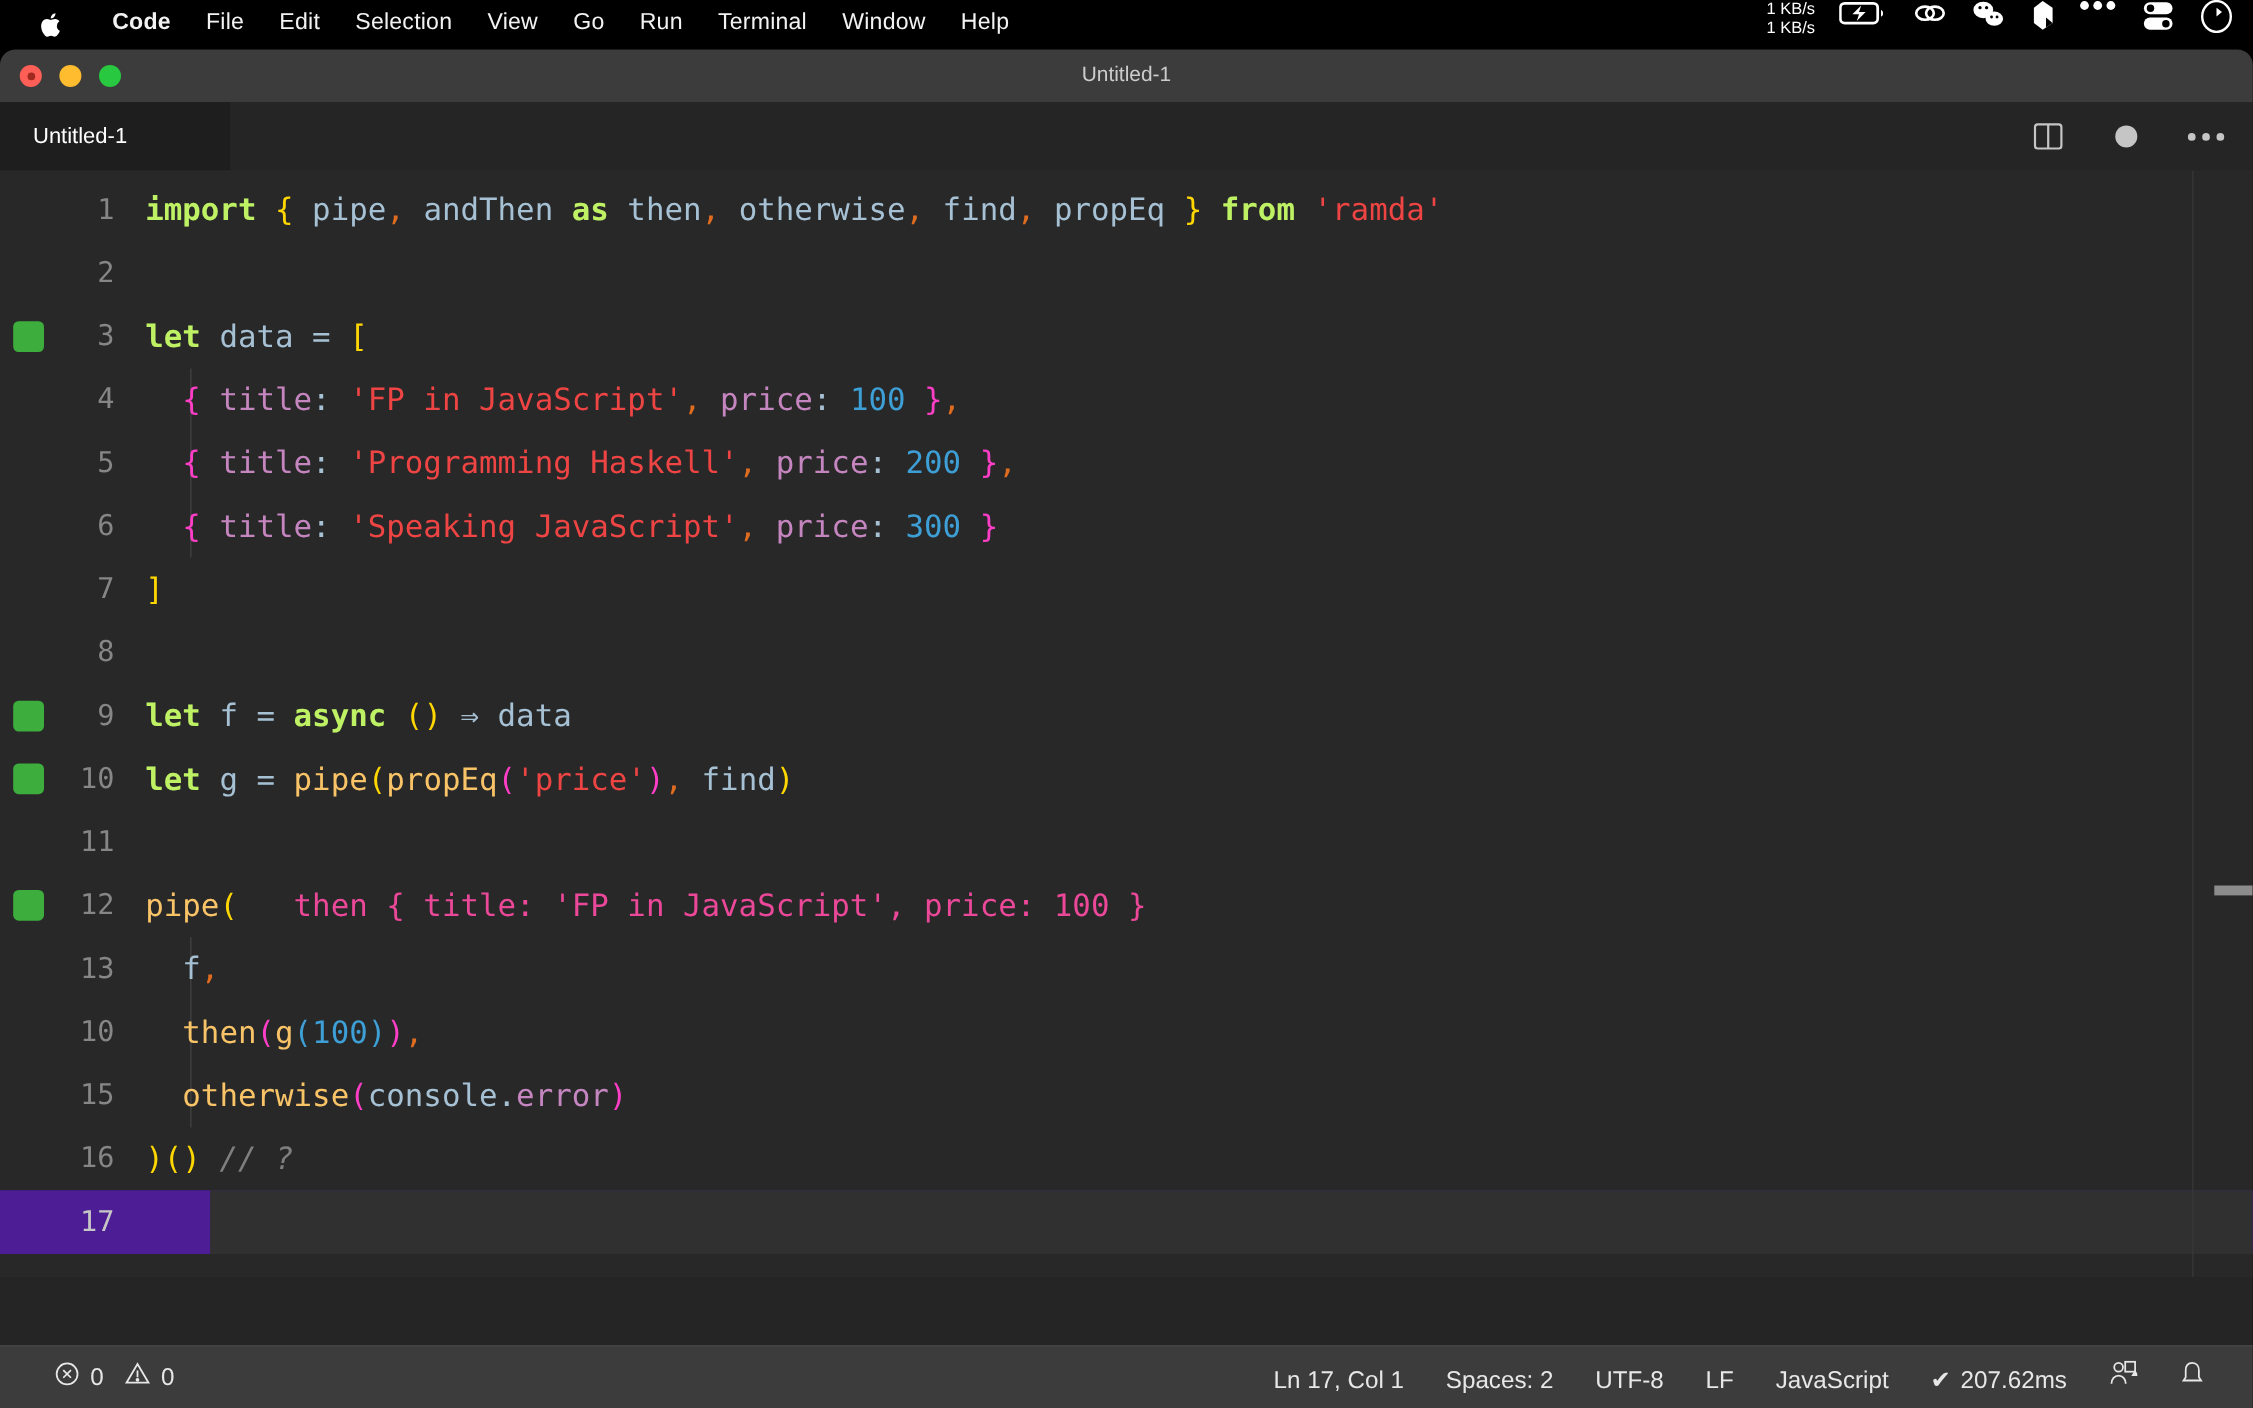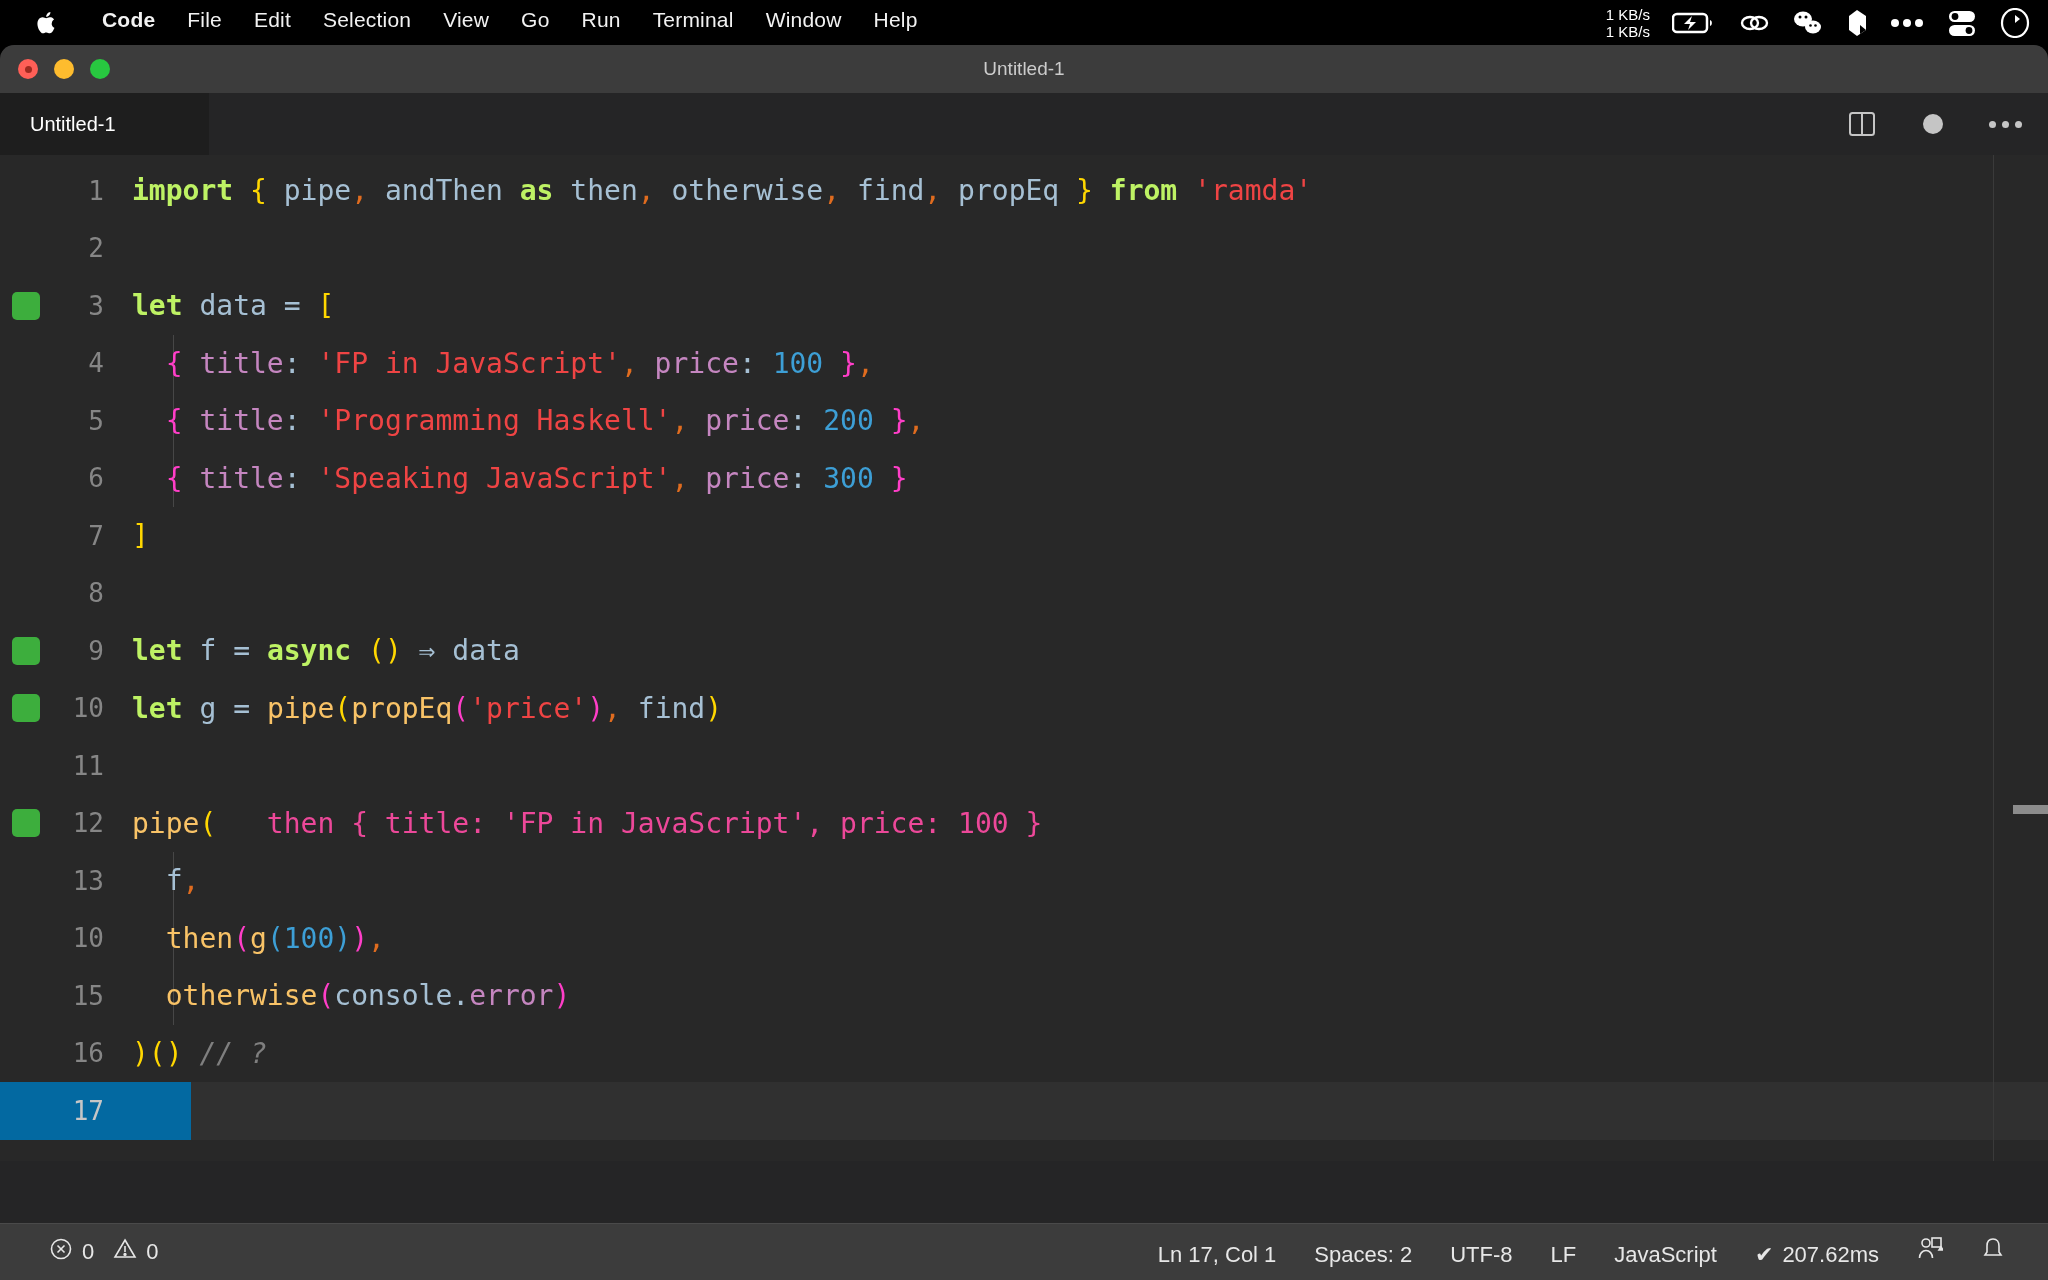--- a/index.html
+++ b/index.html
@@ -22,21 +22,21 @@
     margin-right:26px;
   }
   .apple-logo svg{ width:22px; height:26px; fill:#fff; }
   .mb-item{
     font-size:21px; padding:0 16px; white-space:nowrap; letter-spacing:.2px;
   }
   .mb-item.bold{ font-weight:bold; }
 
   .mb-right{
     position:absolute; right:18px; top:0; height:45px;
-    display:flex; align-items:center; gap:22px;
+    display:flex; align-items:flex-start; gap:22px;
   }
   .netspeed{
     font-size:15px; line-height:17px; text-align:right; color:#fff;
   }
   .mb-icon{ display:flex; align-items:center; justify-content:center; }
   .mb-icon svg{ fill:#fff; }
 
   
   .window{
     position:absolute; top:45px; left:0; width:2048px; height:1235px;
@@ -84,21 +84,21 @@
   
   .editor{
     position:relative; height:1006px; background:#282828;
     font-family:"DejaVu Sans Mono", monospace;
     overflow:hidden;
   }
   .code-rows{ position:relative; padding-top:7px; }
   .row{
     position:relative; height:57.5px; display:flex; align-items:center;
   }
-  .row.active{ background:#0369a1; }
+  .row.active{ background:#4c1d95; }
   .row.active .lineno{ color:#c6c6c6; }
   .gutter-mark{
     position:absolute; left:12px; top:50%; transform:translateY(-50%);
     width:28px; height:28px; border-radius:5px; background:#3dae3d;
   }
   .lineno{
     width:132px; text-align:right; padding-right:28px;
     color:#868686; font-size:26px; user-select:none;
   }
   .code{

